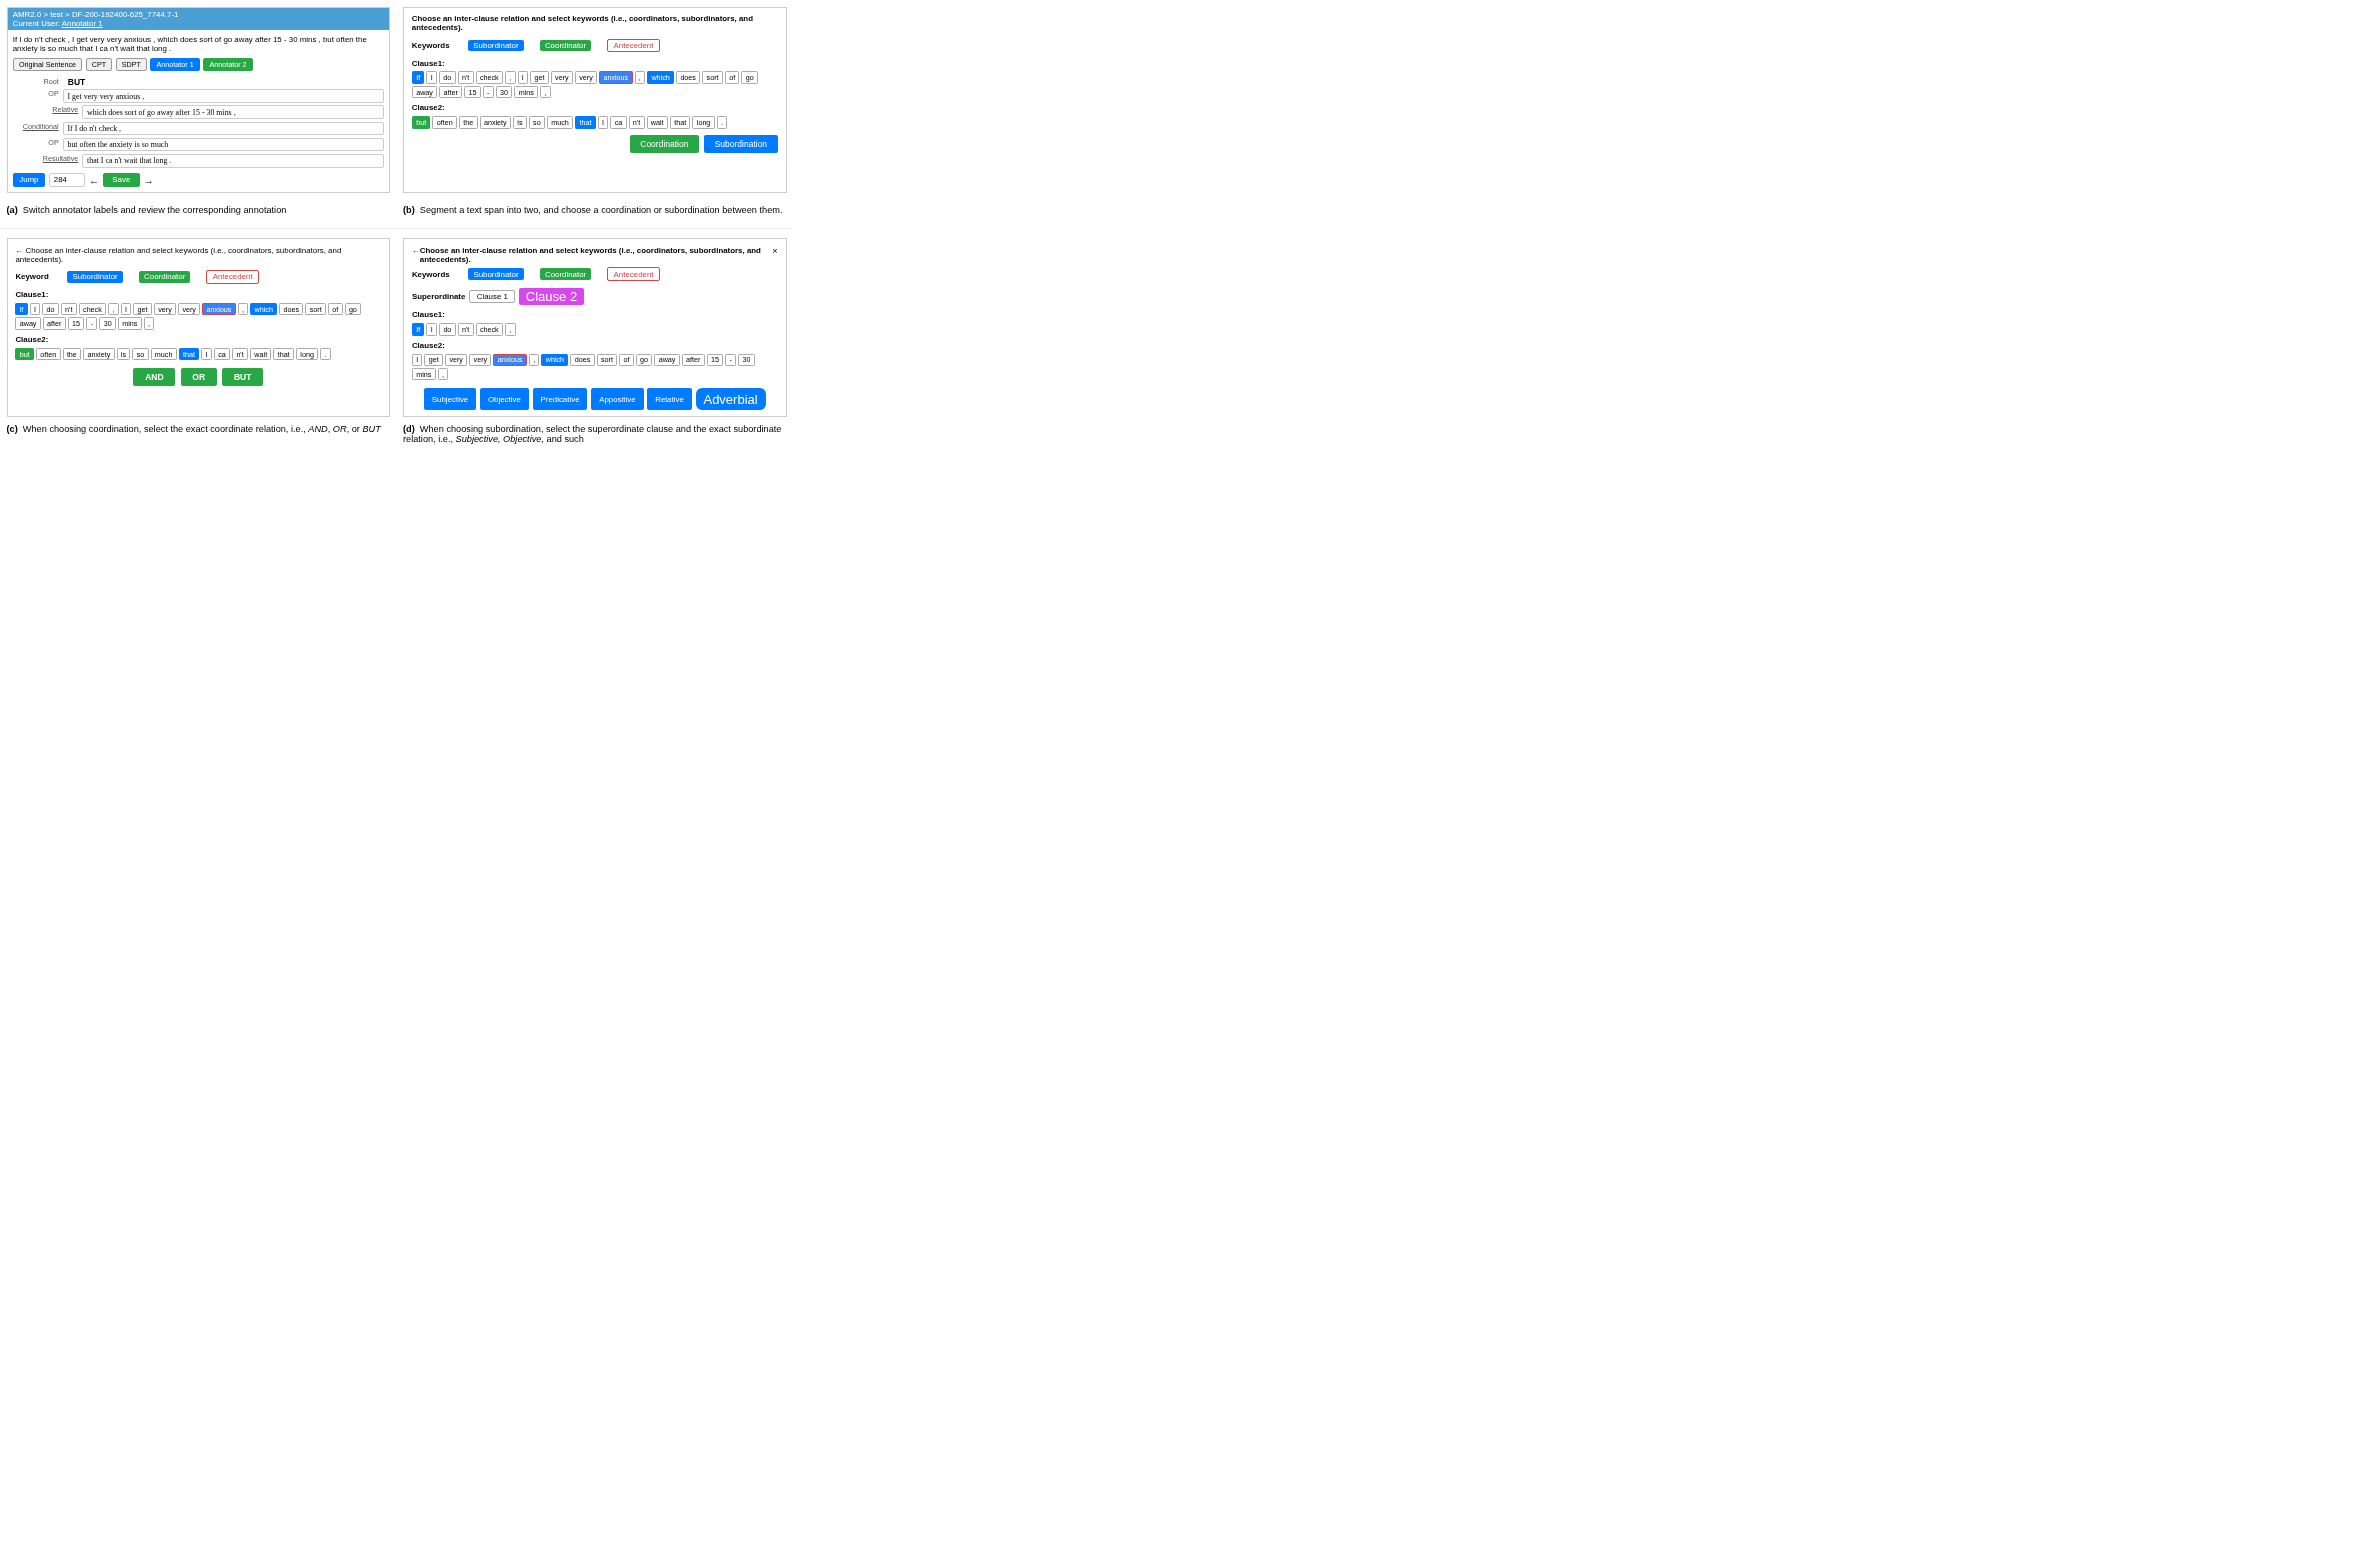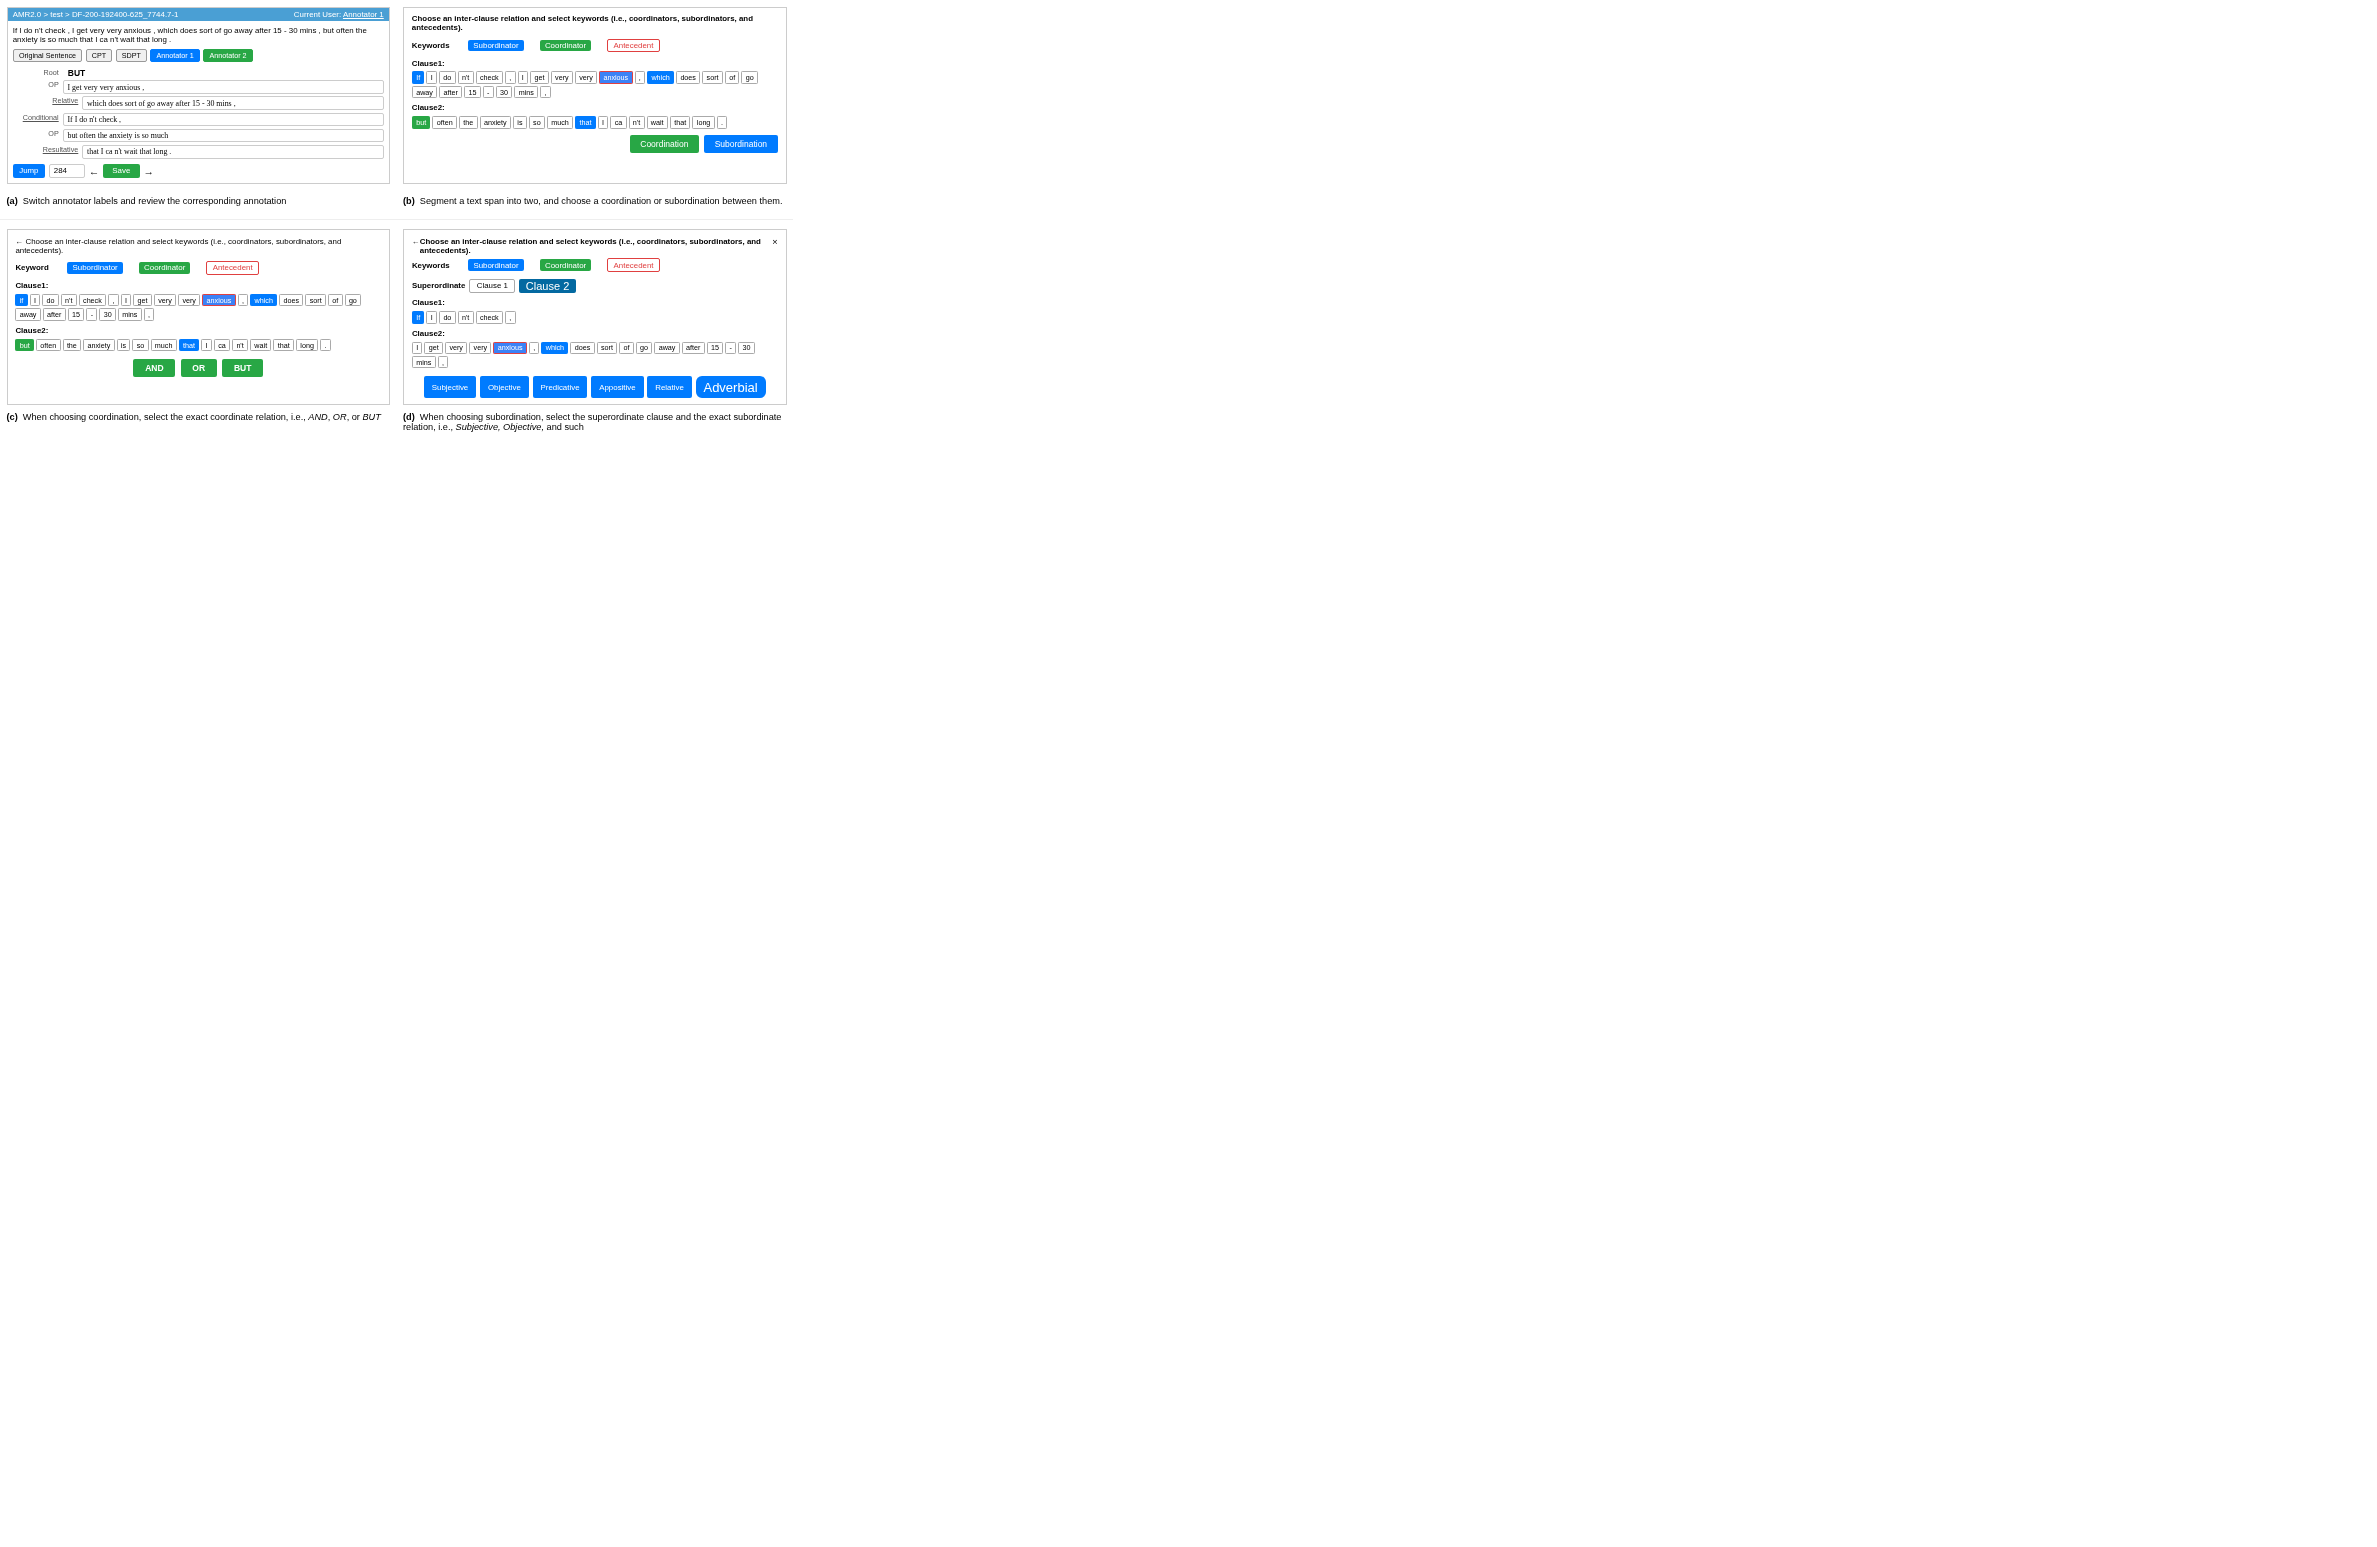--- a/index.html
+++ b/index.html
@@ -17,20 +17,21 @@
       padding: 0;
       width: 386px;
     }
     .panel-a-header {
       background: #4a9fd4;
       color: #fff;
       padding: 2px 5.2px;
       font-size: 7.9px;
       display: flex;
       justify-content: space-between;
+      flex-direction: column;
     }
     .panel-a-body { padding: 5.2px; }
     .sentence-text { font-size: 7.9px; margin-bottom: 5.2px; }
     .tab-row { display: flex; gap: 3.3px; margin-bottom: 5.2px; }
     .tab-btn {
       padding: 1.3px 5.2px;
       border: 0.7px solid #999;
       border-radius: 2px;
       font-size: 7.2px;
       cursor: pointer;
@@ -110,21 +111,21 @@
     
     .panel-d {
       border: 0.7px solid #ccc;
       padding: 6.5px 7.9px;
       width: 386px;
     }
     .header-row-d { display: flex; justify-content: space-between; align-items: flex-start; }
     .superord-row { display: flex; align-items: center; gap: 3.9px; margin-bottom: 5.2px; }
     .superord-label { font-size: 7.9px; font-weight: bold; }
     .clause-btn-outline { border: 0.7px solid #aaa; border-radius: 2px; padding: 1.3px 6.5px; font-size: 7.9px; background: #fff; cursor: pointer; }
-    .clause-btn-teal { background: #0369a1; color: #fff; border: none; border-radius: 2px; padding: 1.3px 6.5px; font-size: 11px; cursor: pointer; }
+    .clause-btn-teal { background: #d946ef; color: #fff; border: none; border-radius: 2px; padding: 1.3px 6.5px; font-size: 13px; cursor: pointer; }
 
     .subord-btns { display: flex; flex-wrap: wrap; justify-content: center; gap: 3.9px; margin-top: 7.9px; }
     .btn-subj { background: #007bff; color: #fff; border: none; border-radius: 2px; padding: 3.3px 7.9px; font-size: 7.9px; cursor: pointer; }
     .btn-obj { background: #007bff; color: #fff; border: none; border-radius: 2px; padding: 3.3px 7.9px; font-size: 7.9px; cursor: pointer; }
     .btn-pred { background: #007bff; color: #fff; border: none; border-radius: 2px; padding: 3.3px 7.9px; font-size: 7.9px; cursor: pointer; }
     .btn-appos { background: #007bff; color: #fff; border: none; border-radius: 2px; padding: 3.3px 7.9px; font-size: 7.9px; cursor: pointer; }
     .btn-rel { background: #007bff; color: #fff; border: none; border-radius: 2px; padding: 3.3px 7.9px; font-size: 7.9px; cursor: pointer; }
     .btn-adv { background: #007bff; color: #fff; border: none; border-radius: 6px; padding: 3.3px 7.9px; font-size: 13px; cursor: pointer; }
 
     .divider { border: none; border-top: 0.7px solid #eee; margin: 2.6px 0; }

